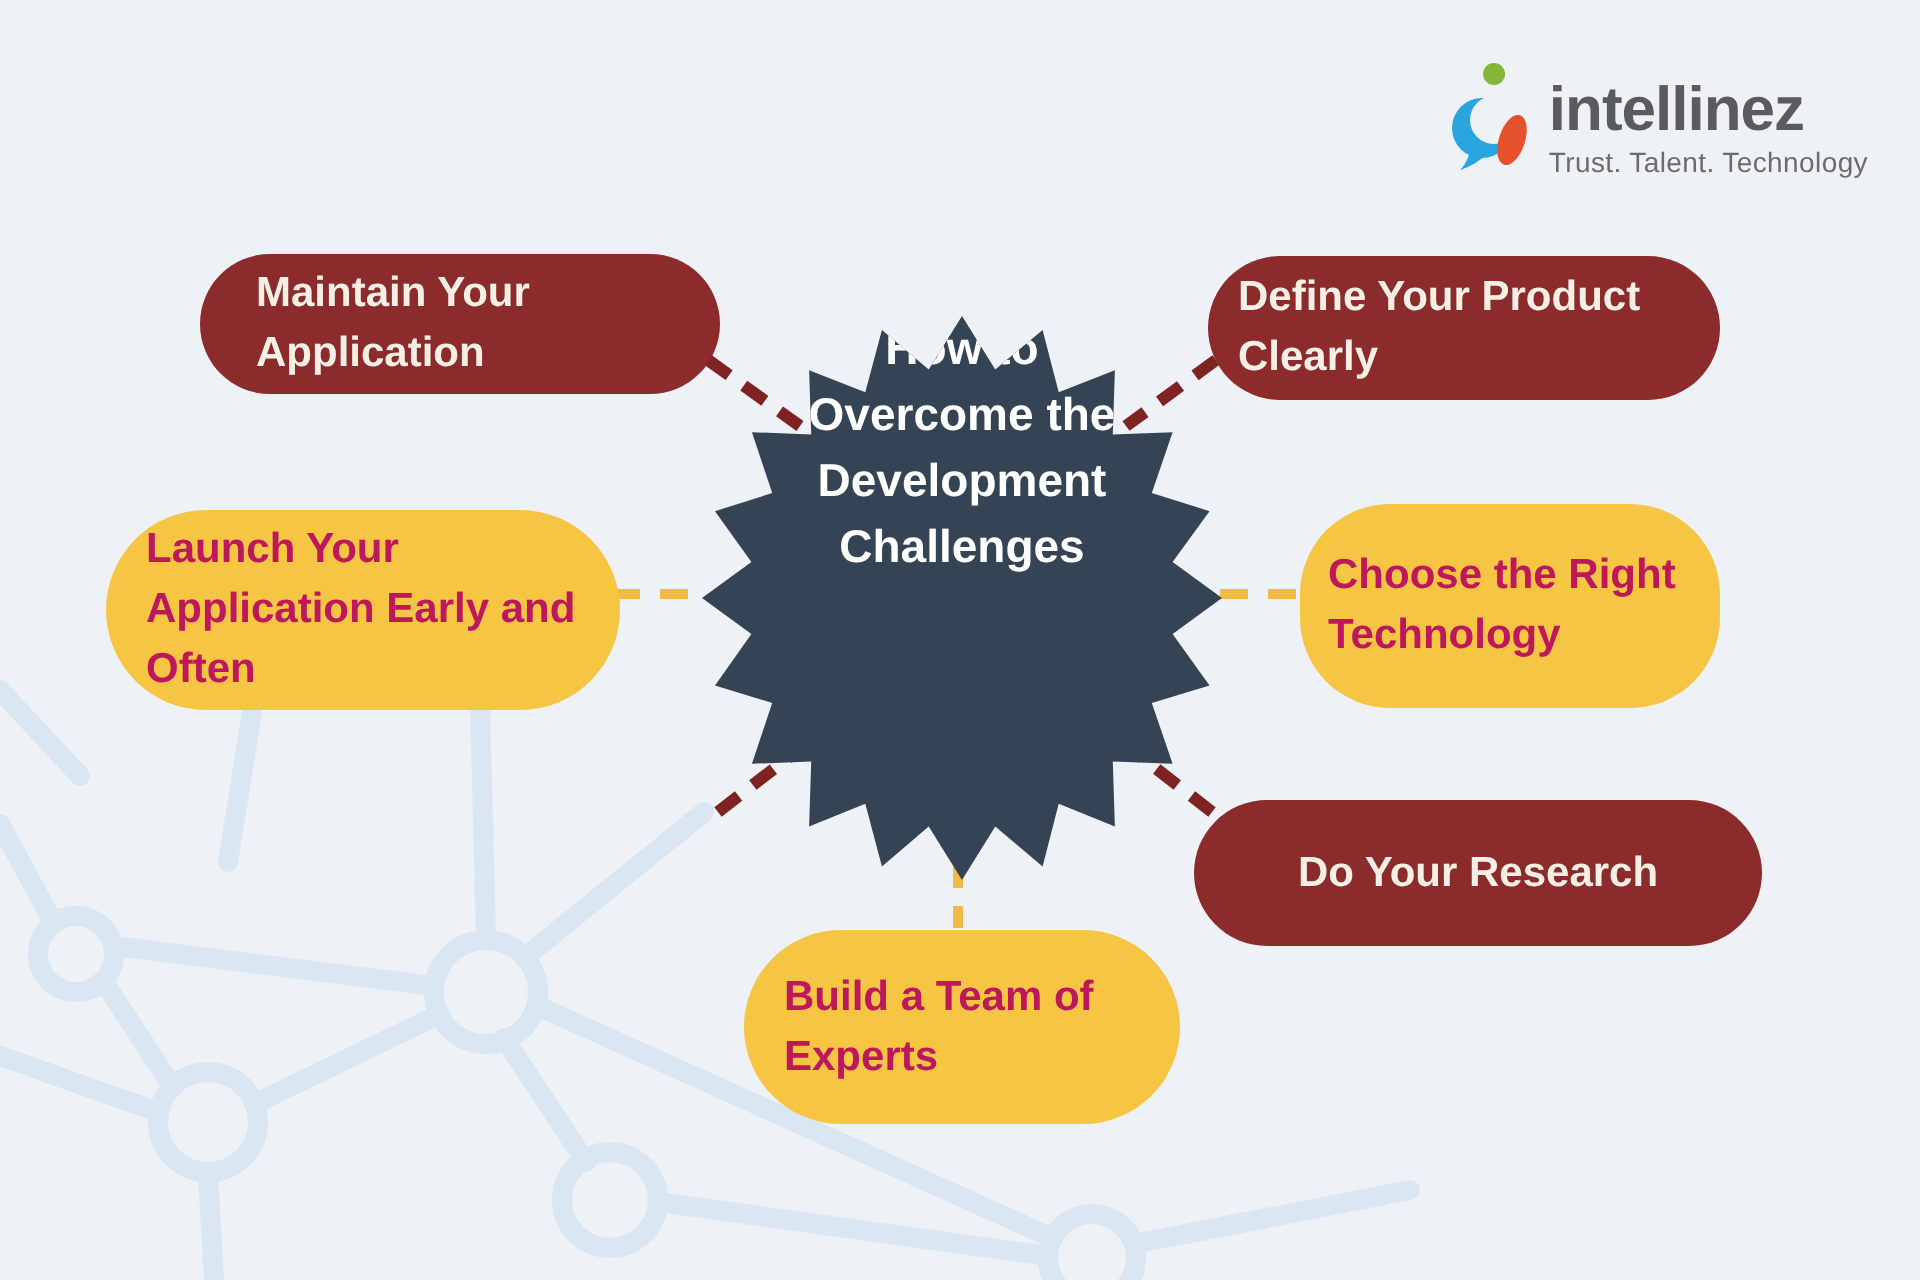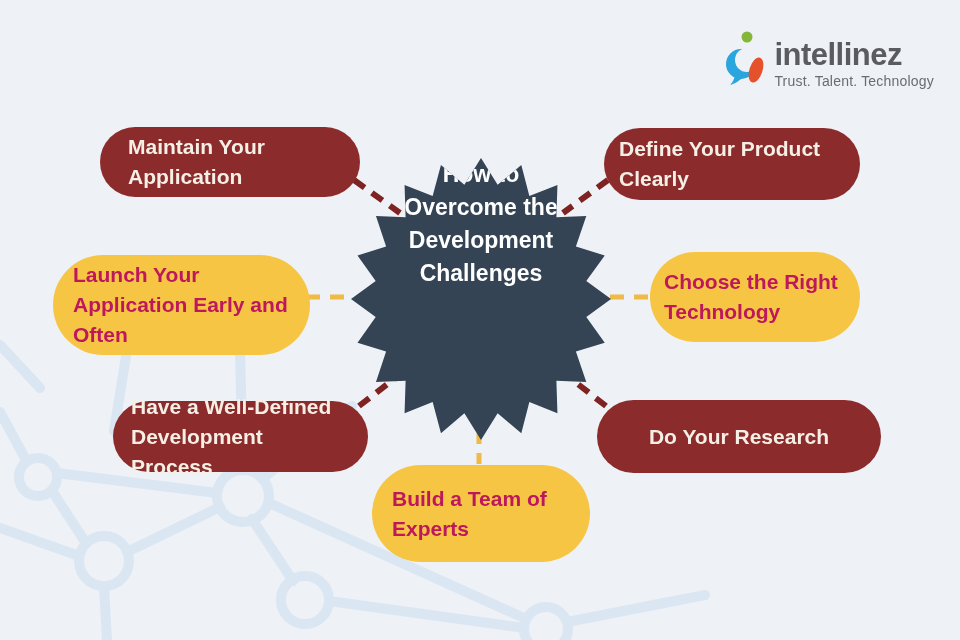--- a/index.html
+++ b/index.html
@@ -50,21 +50,21 @@
     display: flex; align-items: center; justify-content: center;
     text-align: left; font-weight: 700; font-size: 21px; line-height: 30px;
     color: #f6efe5; box-sizing: border-box;
   }
   .maroon { background: #8b2b2b; }
   .yellow { background: #f6c544; color: #be185d; }
 
   #pill-maintain { left: 100px; top: 127px; width: 260px; height: 70px; border-radius: 35px; padding: 0 28px; }
   #pill-define   { left: 604px; top: 128px; width: 256px; height: 72px; border-radius: 36px; padding: 0 15px; }
   #pill-launch   { left: 53px;  top: 255px; width: 257px; height: 100px; border-radius: 50px; padding: 0 20px; }
-  #pill-choose   { left: 650px; top: 252px; width: 210px; height: 90px; border-radius: 45px; padding: 4px 14px; }
+  #pill-choose   { left: 650px; top: 252px; width: 210px; height: 102px; border-radius: 45px; padding: 4px 14px; }
   #pill-process  { left: 113px; top: 401px; width: 255px; height: 71px; border-radius: 36px; padding: 0 18px; }
   #pill-research { left: 597px; top: 400px; width: 284px; height: 73px; border-radius: 37px; padding: 0 20px; }
   #pill-team     { left: 372px; top: 465px; width: 218px; height: 97px; border-radius: 49px; padding: 0 20px; }
 </style>
 </head>
 <body>
 
 <div class="canvas">
 
   <svg class="network" width="960" height="640" viewBox="0 0 960 640" fill="none" stroke="#dbe6f3" stroke-width="10" stroke-linecap="round">
@@ -125,23 +125,20 @@
   </div>
   <div class="pill maroon" id="pill-define">
     <span>Define Your Product Clearly</span>
   </div>
   <div class="pill yellow" id="pill-launch">
     <span>Launch Your Application Early and Often</span>
   </div>
   <div class="pill yellow" id="pill-choose">
     <span>Choose the Right Technology</span>
   </div>
-  <div class="pill maroon" id="pill-process">
-    <span>Have a Well-Defined Development Process</span>
-  </div>
   <div class="pill maroon" id="pill-research">
     <span>Do Your Research</span>
   </div>
   <div class="pill yellow" id="pill-team">
     <span>Build a Team of Experts</span>
   </div>
 
 </div>
 
 </body></html>

